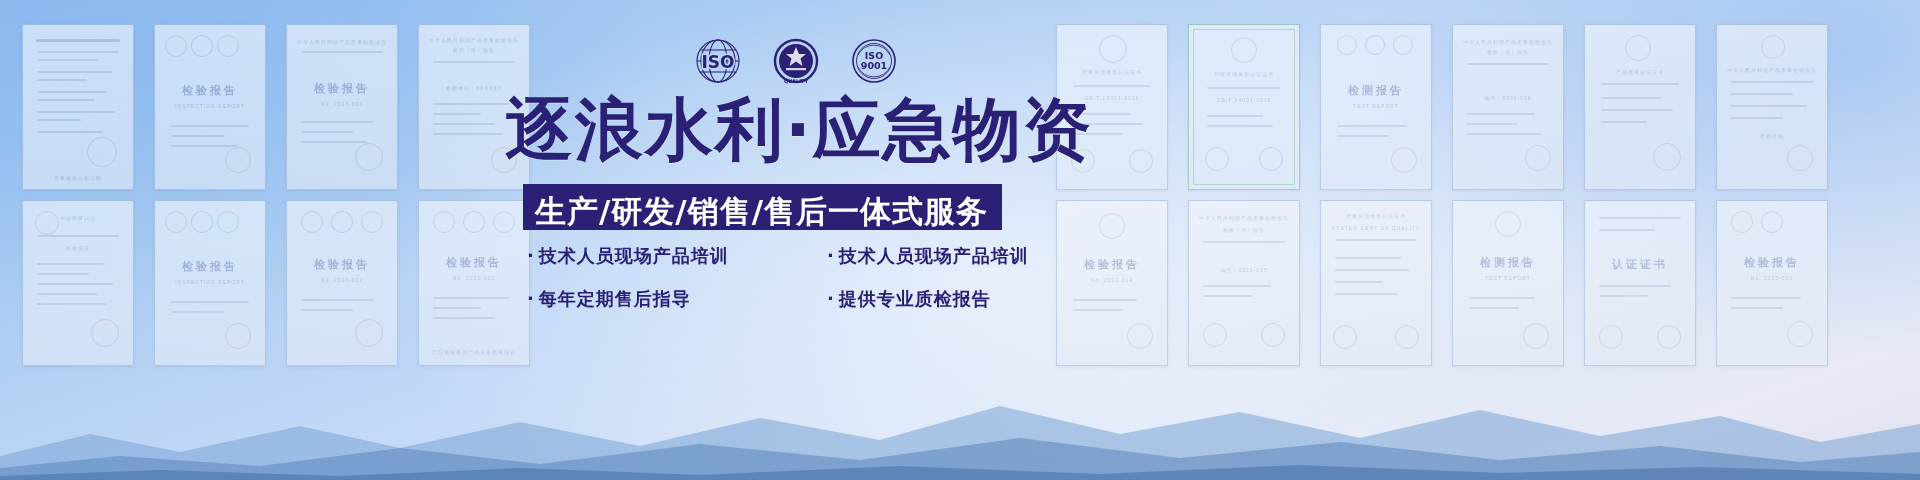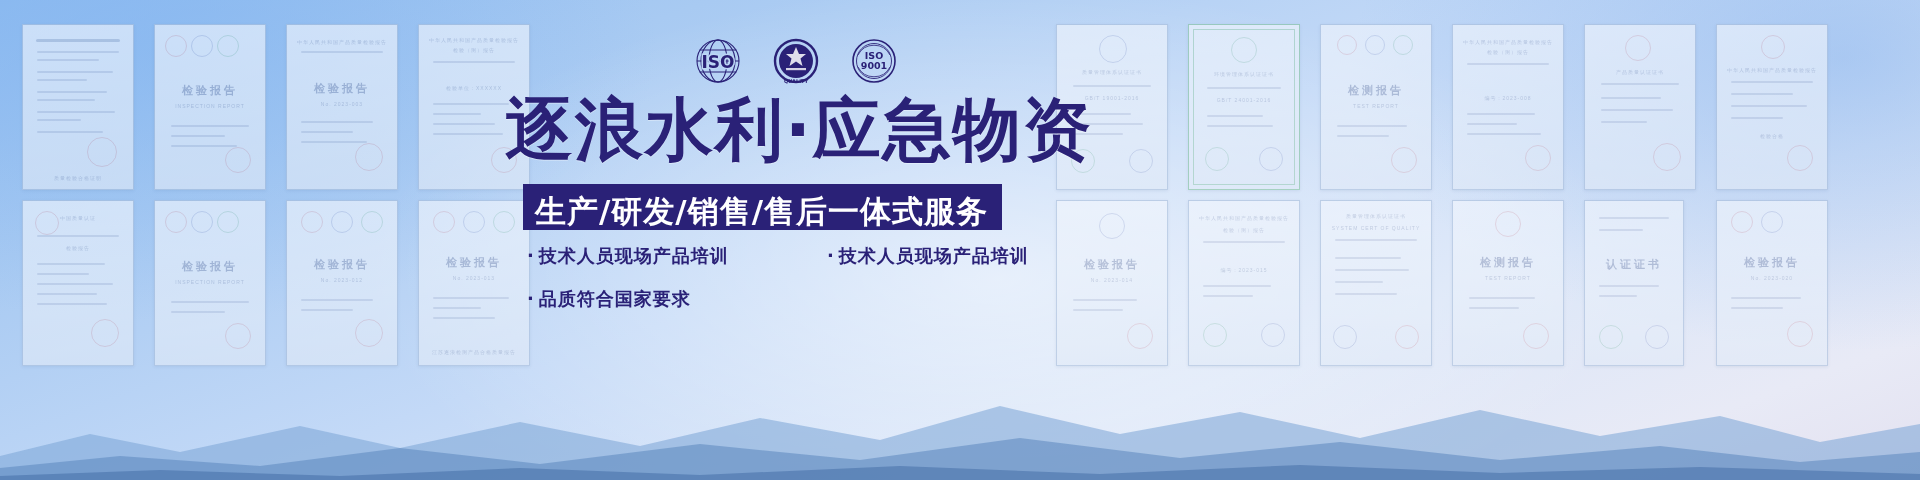--- a/index.html
+++ b/index.html
@@ -327,21 +327,21 @@
 
     <div class="cert" style="left:1452px;top:200px;width:112px;height:166px;">
       <div class="seal" style="left:42px;top:10px;width:26px;height:26px"></div>
       <div class="bigtxt" style="top:54px">检测报告</div>
       <div class="smalltxt" style="top:74px">TEST REPORT</div>
       <div class="ln" style="left:16px;right:28px;top:96px"></div>
       <div class="ln" style="left:16px;right:44px;top:106px"></div>
       <div class="seal" style="right:14px;bottom:16px;width:26px;height:26px"></div>
     </div>
 
-    <div class="cert" style="left:1584px;top:200px;width:100px;height:166px;">
+    <div class="cert" style="left:1584px;top:200px;width:112px;height:166px;">
       <div class="ln" style="left:14px;right:14px;top:16px"></div>
       <div class="ln" style="left:14px;right:40px;top:28px"></div>
       <div class="bigtxt" style="top:56px">认证证书</div>
       <div class="ln" style="left:14px;right:24px;top:84px"></div>
       <div class="ln" style="left:14px;right:46px;top:94px"></div>
       <div class="seal g" style="left:14px;bottom:16px;width:24px;height:24px"></div>
       <div class="seal b" style="right:14px;bottom:16px;width:24px;height:24px"></div>
     </div>
 
     <div class="cert" style="left:1716px;top:200px;width:112px;height:166px;">
@@ -403,17 +403,18 @@
 
     <div class="title">逐浪水利·应急物资</div>
 
     <div class="subbar">
       <span class="txt">生产/研发/销售/售后一体式服务</span>
     </div>
 
     <div class="bullets">
       <div class="bullet"><span class="dot">·</span><span>技术人员现场产品培训</span></div>
       <div class="bullet"><span class="dot">·</span><span>技术人员现场产品培训</span></div>
-      <div class="bullet"><span class="dot">·</span><span>品质符合国家要求</span></div>
+      <div class="bullet"><span class="dot">·</span><span>每年定期售后指导</span></div>
+      <div class="bullet"><span class="dot">·</span><span>提供专业质检报告</span></div>
     </div>
 
   </div>
 </div>
 
 </body></html>

